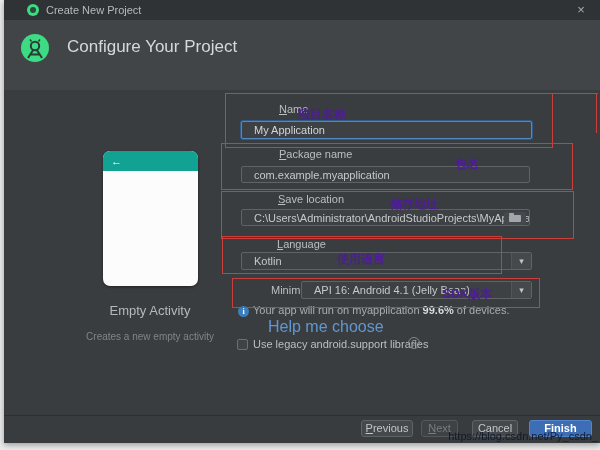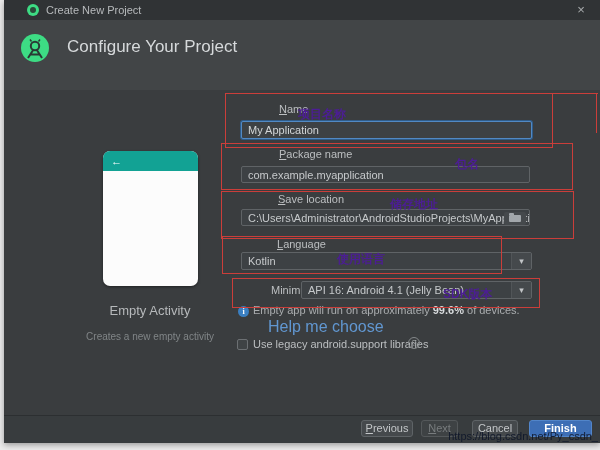--- a/index.html
+++ b/index.html
@@ -23,21 +23,21 @@
 
   
   .phone { left:103px; top:151px; width:95px; height:135px; background:#fcfcfc; border-radius:7px; box-shadow:0 1px 3px rgba(0,0,0,.45); overflow:hidden; }
   .phone-top { width:100%; height:20px; background:#12a294; color:#ffffff; font-size:11px; line-height:20px; padding-left:8px; }
   .tpl-name { left:75px; top:303px; width:150px; text-align:center; font-size:13px; color:#b6b9bb; }
   .tpl-desc { left:60px; top:331px; width:180px; text-align:center; font-size:10px; color:#80858­7; color:#808587; }
 
   
   .flabel { font-size:11px; color:#bcbfc1;margin-left:32px; }
   .mn { text-decoration:underline; }
-  .tbox { background:#3d4144; border:1px solid #5f6366; font-size:11px; color:#c6c9cb; line-height:16px; padding:0 6px; border-radius:2px; white-space:nowrap; overflow:hidden; }
+  .tbox { background:#3d4144; border:1px solid #5f6366; font-size:11px; color:#c6c9cb; line-height:16px; padding:0 12px; border-radius:2px; white-space:nowrap; overflow:hidden; }
   .focusbox { border:1px solid #5189c4; box-shadow:0 0 0 1px #2f5c8a; color:#d3d6d8; }
   .combo-arrow { position:absolute; right:0; top:0; width:20px; height:100%; background:#45494c; border-left:1px solid #515558; color:#c2c5c7; text-align:center; font-size:9px; line-height:16px; border-radius:0 2px 2px 0; }
   .folder-btn { position:absolute; right:3px; top:2px; width:22px; height:13px; background:#45494c; border-radius:2px; }
   .folder-glyph { position:absolute; left:5px; top:3px; width:12px; height:7px; background:#a2a7ab; border-radius:1px; }
   .folder-glyph::before { content:""; position:absolute; left:0; top:-2px; width:5px; height:2px; background:#a2a7ab; border-radius:1px 1px 0 0; }
 
   .info-icon { left:238px; top:306px; width:11px; height:11px; border-radius:50%; background:#3a7fc1; color:#fff; font-size:8px; font-weight:bold; text-align:center; line-height:11px; font-family:"Liberation Serif", serif; }
   .info-text { left:253px; top:304px; font-size:11px; color:#aaadaf; }
   .info-text b { color:#d9dcde; font-weight:bold; }
   .link { left:268px; top:318px; font-size:16px; color:#6197d1; cursor:default; }
@@ -105,21 +105,21 @@
   <span class="combo-arrow">▾</span>
 </div>
 
 <div class="abs flabel" style="left:239px; top:284px;">Minimum SDK</div>
 <div class="abs tbox" style="left:301px; top:281px; width:231px; height:18px; padding-right:24px;">
   <span>API 16: Android 4.1 (Jelly Bean)</span>
   <span class="combo-arrow">▾</span>
 </div>
 
 <div class="abs info-icon">i</div>
-<div class="abs info-text"><span>Empty app will run on approximately </span><b>99.6%</b><span> of devices.</span></div>
+<div class="abs info-text"><span>Your app will run on myapplication </span><b>99.6%</b><span> of devices.</span></div>
 <div class="abs link">Help me choose</div>
 
 <div class="abs cbx"></div>
 <div class="abs cbx-label">Use legacy android.support libraries</div>
 <div class="abs help-icon">?</div>
 
 <div class="abs ann-box" style="left:225px; top:93px;  width:328px; height:55px;"></div>
 <div class="abs ann-line" style="left:552px; top:93px; width:46px;  height:1px;"></div>
 <div class="abs ann-line" style="left:596px; top:93px; width:1px;   height:40px;"></div>
 <div class="abs ann-box" style="left:221px; top:143px; width:352px; height:47px;"></div>

